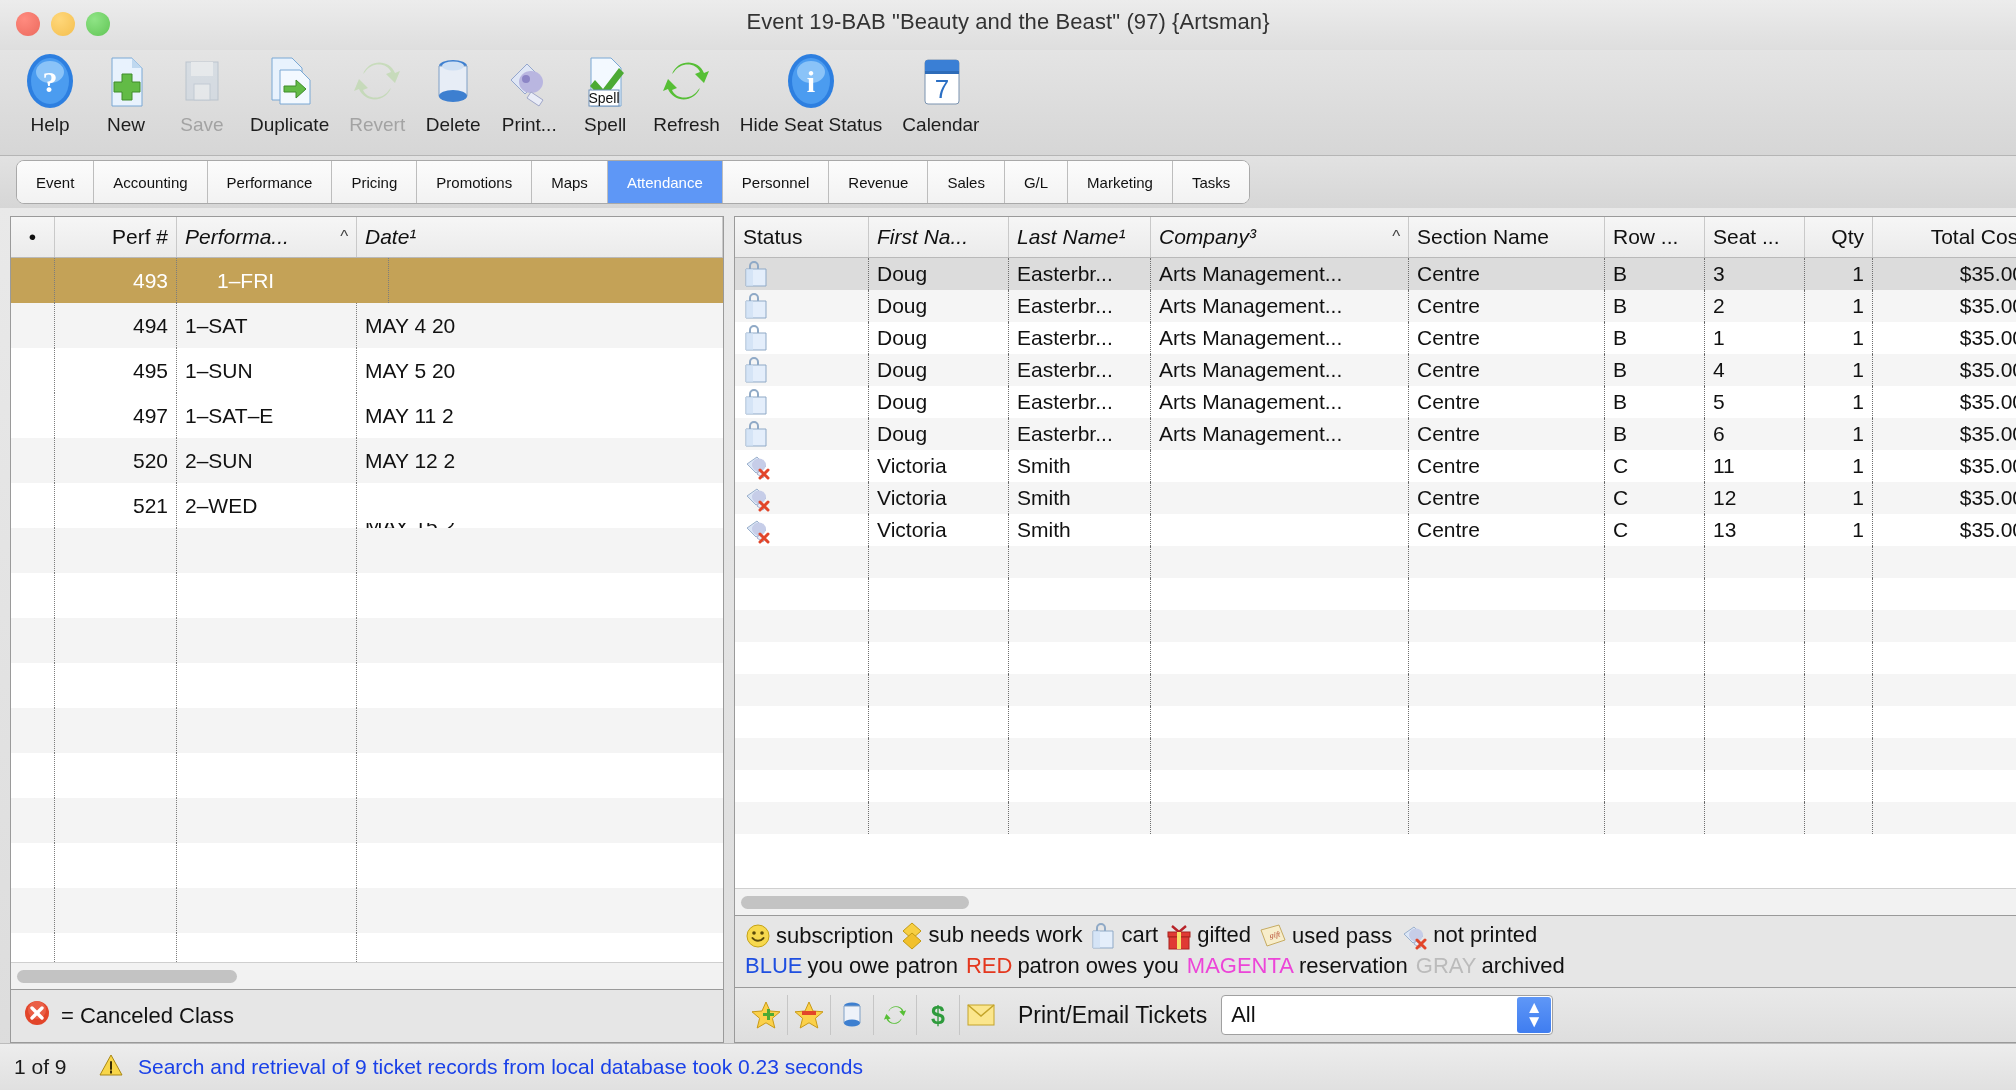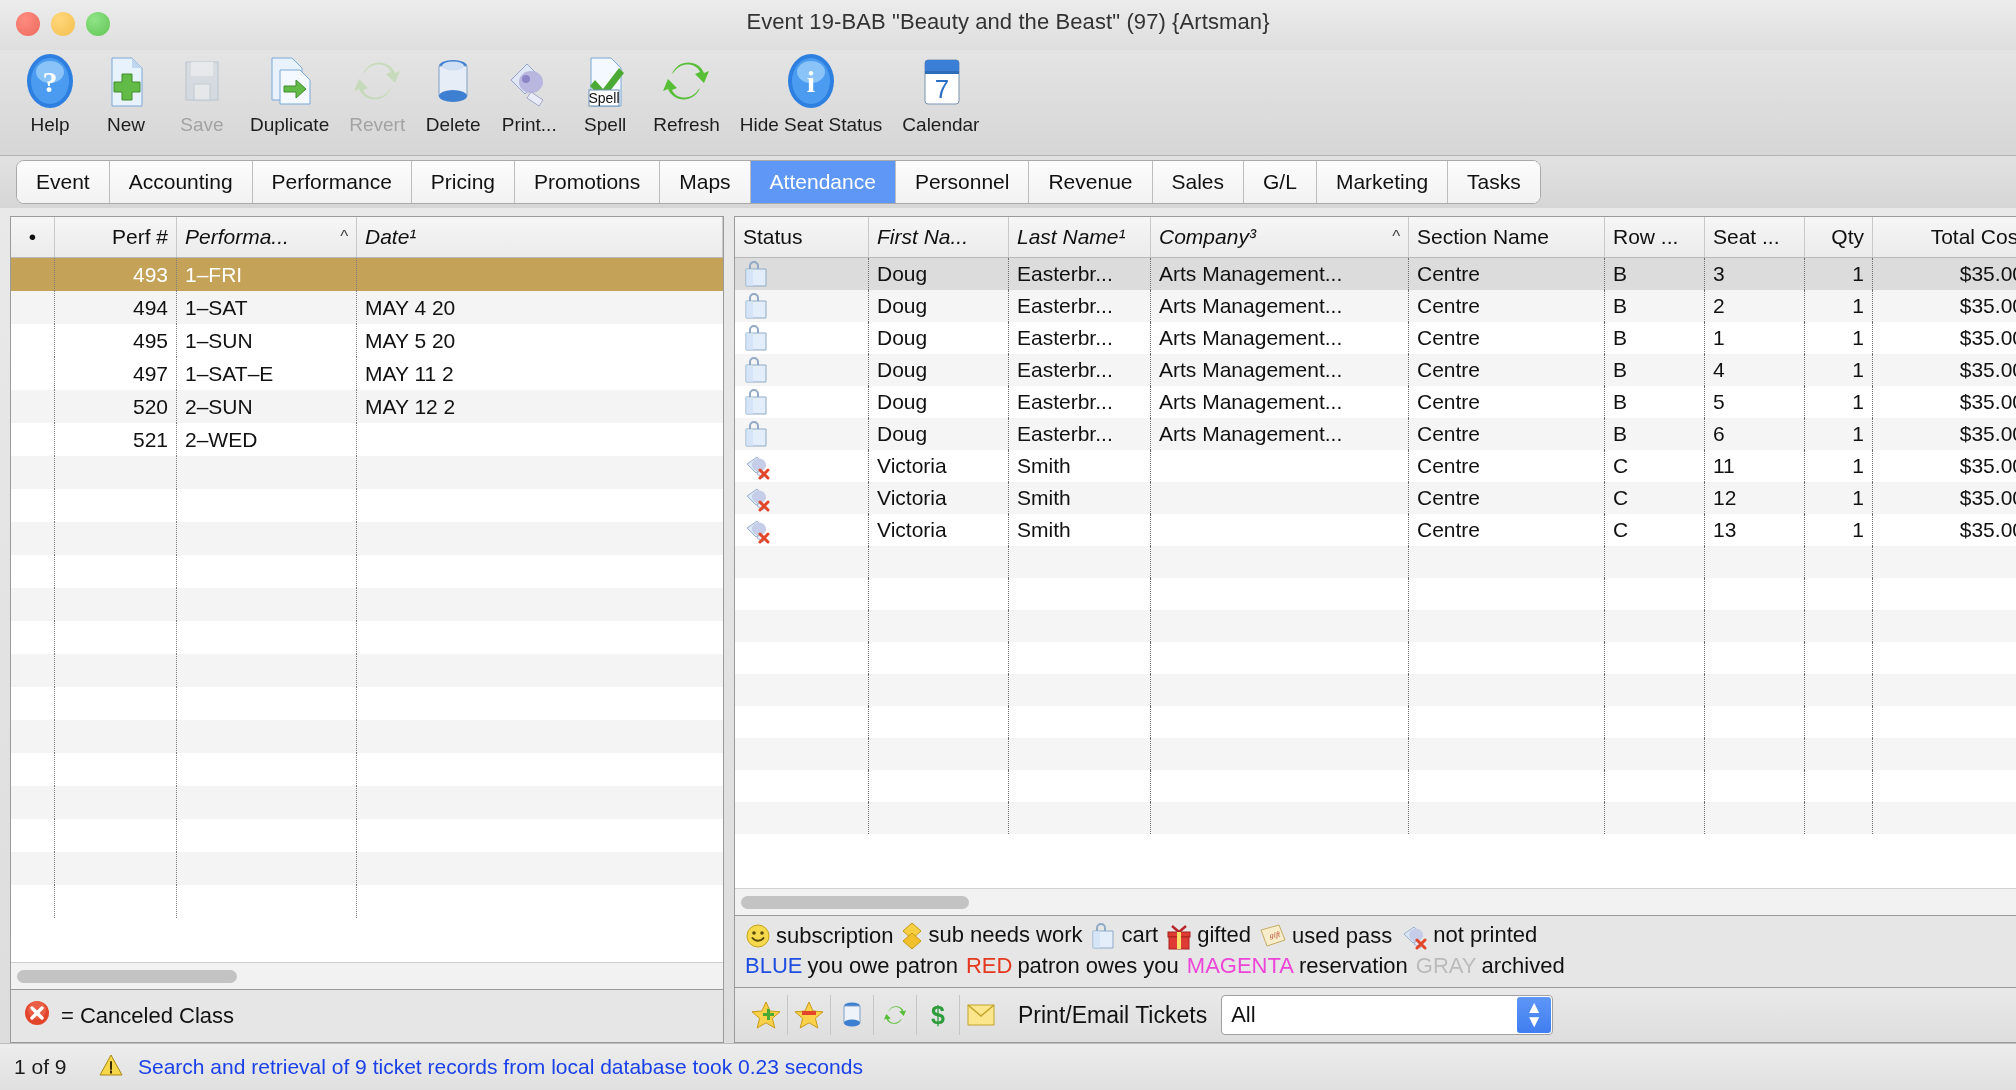--- a/index.html
+++ b/index.html
@@ -26,41 +26,41 @@
   .tbtn{width:auto;min-width:56px;padding:0 10px;display:flex;flex-direction:column;align-items:center;gap:2px;cursor:default;}
   .tbtn .ic{height:62px;display:flex;align-items:center;justify-content:center;}
   .tbtn .lb{font-size:19px;color:#1d1d1d;white-space:nowrap;}
   .tbtn.dis .lb{color:#a3a3a3;}
   .tbtn.dis .ic{opacity:.45;}
 
   
   .tabbar{height:52px;flex:0 0 auto;padding:0 16px;display:flex;align-items:center;background:linear-gradient(#e2e2e2,#d6d6d6);}
   .tabs{display:flex;height:42px;border:1px solid #a9a9a9;border-radius:8px;overflow:hidden;background:#fbfbfb;
         box-shadow:0 1px 0 rgba(255,255,255,.8) inset;}
-  .tab{display:flex;align-items:center;padding:0 19px;font-size:21px;color:#111;border-right:1px solid #bdbdbd;
+  .tab{display:flex;align-items:center;padding:0 19px;font-size:15px;color:#111;border-right:1px solid #bdbdbd;
        background:linear-gradient(#fcfcfc,#f2f2f2);white-space:nowrap;cursor:default;}
   .tab:last-child{border-right:none;}
   .tab.sel{background:#5e97f6;color:#fff;}
 
   
   .body{flex:1 1 auto;display:flex;padding:8px 10px 0 10px;gap:10px;min-height:0;}
 
   
   .leftpane{width:716px;display:flex;flex-direction:column;min-height:0;}
   .panel{border:1px solid #9a9a9a;background:#fff;display:flex;flex-direction:column;min-height:0;}
   .lgrid{flex:1 1 auto;display:flex;flex-direction:column;min-height:0;overflow:hidden;background:#fff;}
 
   .hrow{display:flex;height:40px;flex:0 0 auto;background:linear-gradient(#f6f6f6,#ebebeb);border-bottom:1px solid #b9b9b9;}
   .hcell{display:flex;align-items:center;font-size:21px;color:#101010;padding:0 8px;border-right:1px solid #c9c9c9;
          box-sizing:border-box;overflow:hidden;white-space:nowrap;}
   .hcell.it{font-style:italic;}
   .hcell.r{justify-content:flex-end;}
   .hcell .sortcaret{margin-left:auto;padding-left:6px;font-size:17px;color:#444;}
 
-  .drow{display:flex;height:33px;flex:0 0 auto;box-sizing:border-box;}
+  .drow{display:flex;height:45px;flex:0 0 auto;box-sizing:border-box;}
   .drow.alt{background:#f4f4f4;}
   .drow.sel{background:#c4a257;color:#fff;}
   .dcell{display:flex;align-items:center;font-size:21px;color:#111;padding:0 8px;box-sizing:border-box;
          overflow:hidden;white-space:nowrap;border-right:1px dotted #7d7d7d;}
   .dcell.r{justify-content:flex-end;}
   .dcell.nb{border-right:none;}
   .drow.sel .dcell{color:#fff;}
 
   .hsb{height:26px;flex:0 0 auto;background:#f2f2f2;border-top:1px solid #cfcfcf;display:flex;align-items:center;padding:0 6px;}
   .hsb .thumb{height:13px;border-radius:7px;background:#c3c3c3;}
@@ -276,21 +276,21 @@
                 <span class="sortcaret">^</span>
               </div>
               <div class="hcell it" style="width: 366px; flex: 0 0 366px;">
                 <span>Date¹</span>
               </div>
             </div>
           <div id="perf-body" style="flex:1 1 auto;overflow:hidden;">
               <div class="drow sel">
                 <div class="dcell" style="flex: 0 0 44px; justify-content: center;"></div>
                 <div class="dcell r" style="flex: 0 0 122px;">493</div>
-                <div class="dcell" style="flex: 0 0 180px;">1–FRI</div>
+                <div class="dcell" style="flex: 0 0 180px; margin-left: 32px;">1–FRI</div>
               </div>
               <div class="drow alt">
                 <div class="dcell" style="flex: 0 0 44px; justify-content: center;"></div>
                 <div class="dcell r" style="flex: 0 0 122px;">494</div>
                 <div class="dcell" style="flex: 0 0 180px;">1–SAT</div>
                 <div class="dcell nb" style="flex: 0 0 366px;">MAY 4 20</div>
               </div>
               <div class="drow">
                 <div class="dcell" style="flex: 0 0 44px; justify-content: center;"></div>
                 <div class="dcell r" style="flex: 0 0 122px;">495</div>

